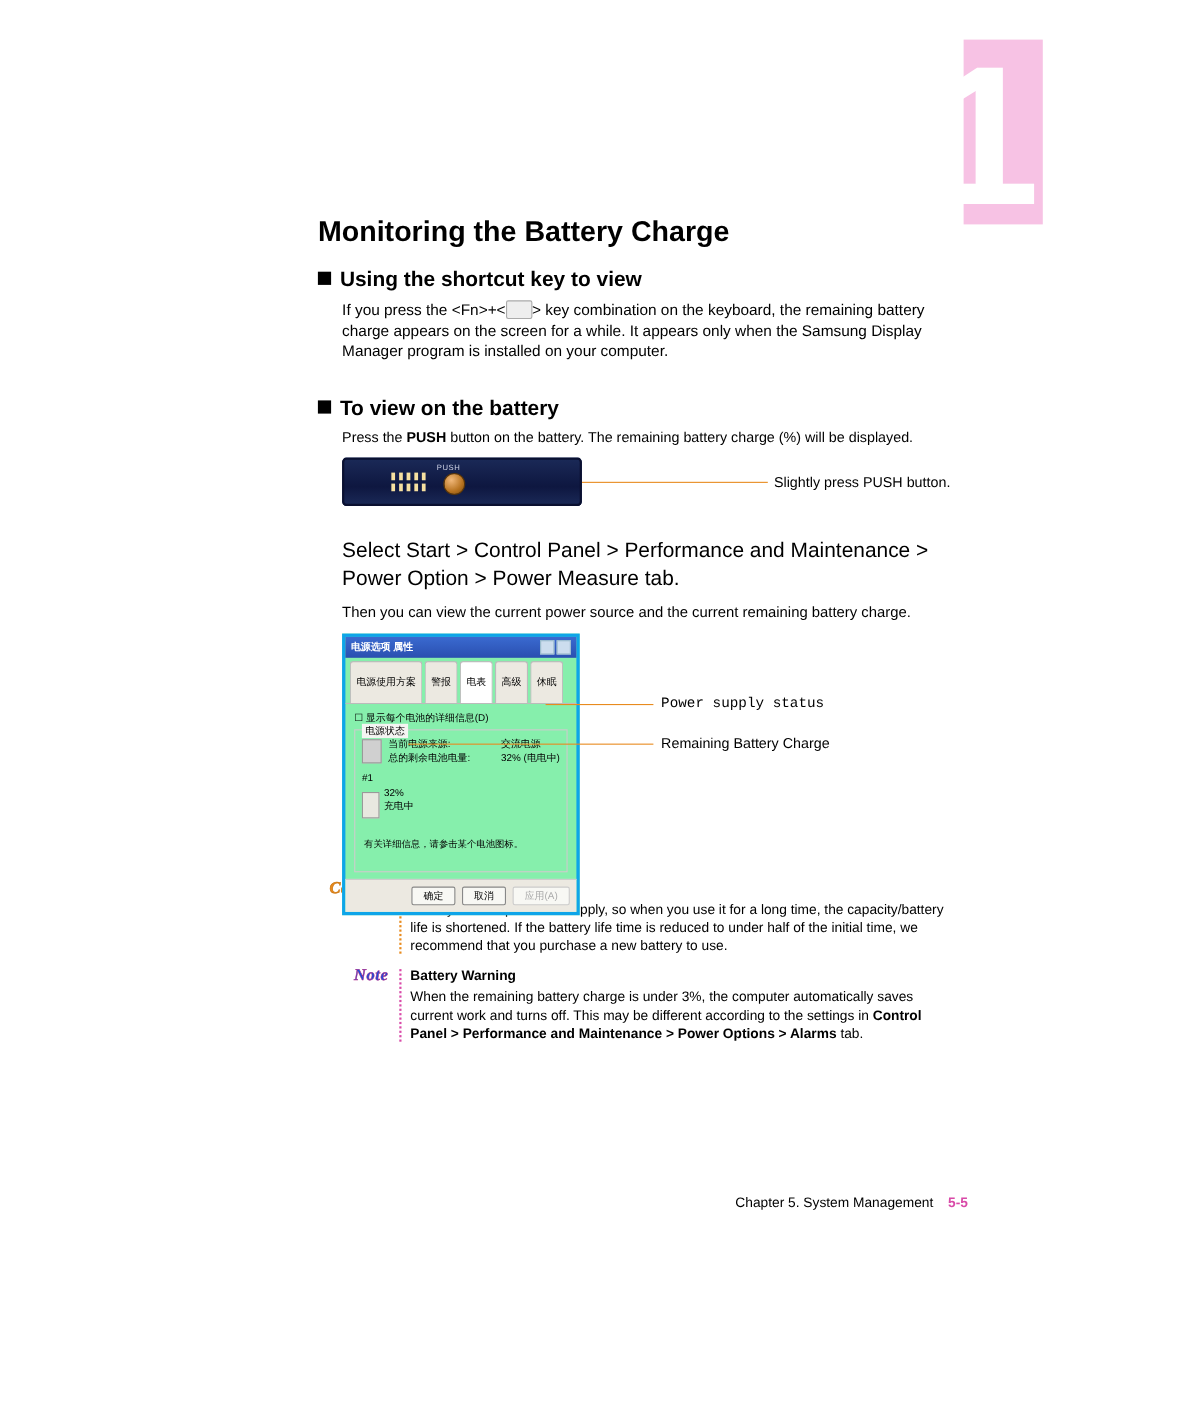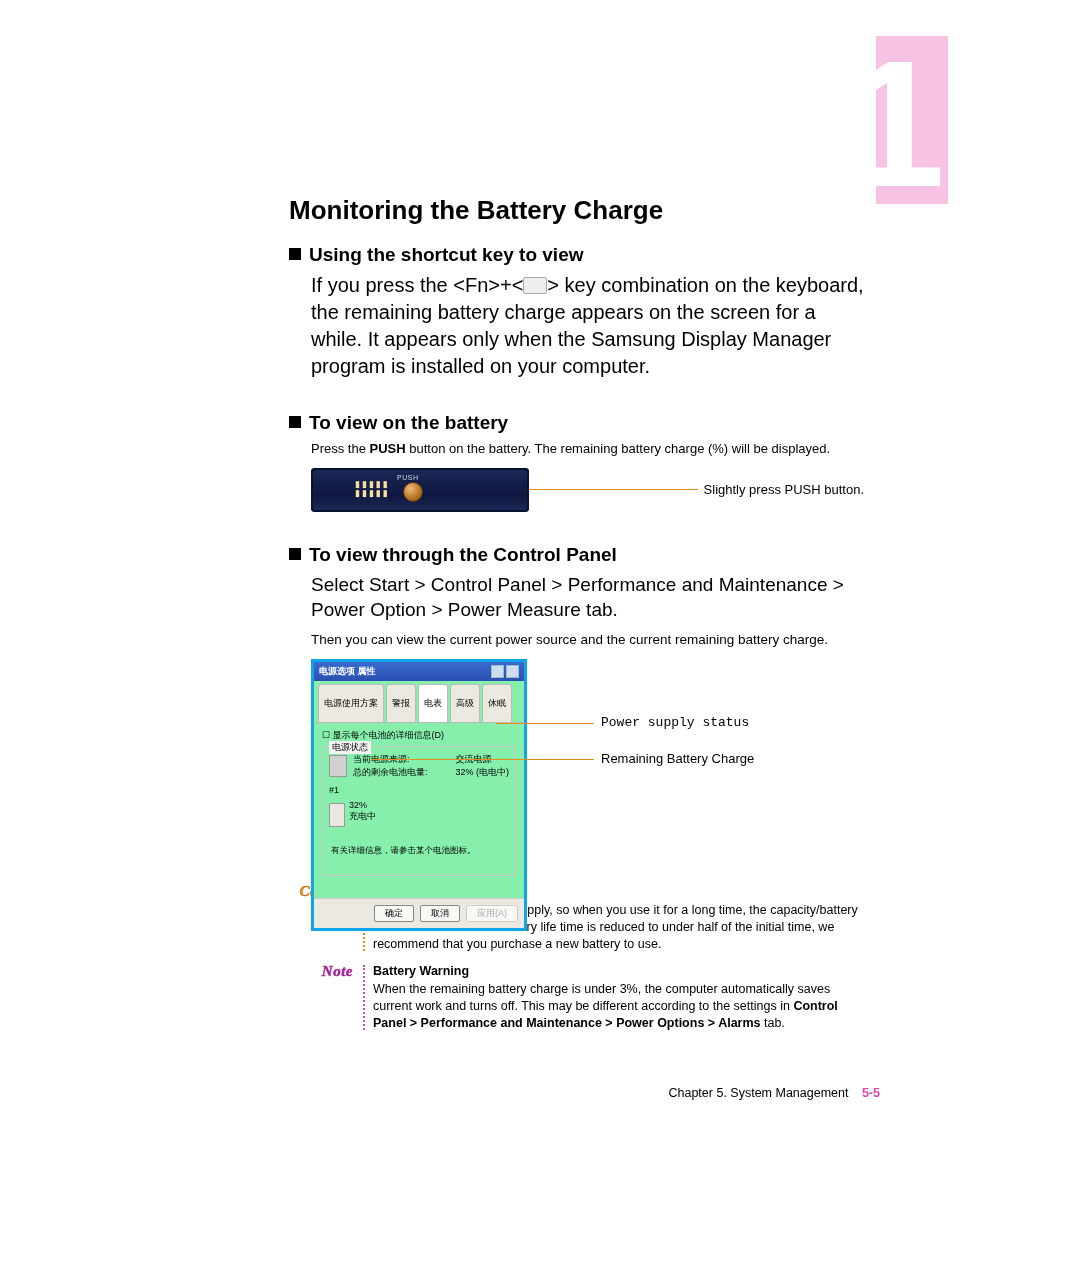--- a/index.html
+++ b/index.html
@@ -61,21 +61,21 @@
     display: inline-block;
     width: 12px;
     height: 12px;
     background: #000;
     margin-right: 8px;
     vertical-align: middle;
     position: relative;
     top: -2px;
   }
   .body-text {
-    font-size: 20px;
+    font-size: 14px;
     margin: 0 0 8px 22px;
     line-height: 1.35;
   }
   .small-text {
     font-size: 13px;
     margin: 0 0 8px 22px;
     line-height: 1.35;
   }
   .key-icon {
     display: inline-block;
@@ -175,21 +175,21 @@
     background: #ece9e1;
     border-radius: 3px 3px 0 0;
     text-align: right;
   }
   .cp-tab.active { background:#fff; }
   .cp-body { padding: 6px 8px 6px 8px; }
   .cp-check { margin-bottom:4px; }
   .cp-group {
     border:1px solid #ccc;
     padding: 6px 6px 10px 6px;
-    margin-bottom: 16px;
+    margin-bottom: 0;
     position: relative;
   }
   .plug-row {
     display:flex;
     align-items:center;
     gap:6px;
   }
   .plug-icon {
     width:16px; height:20px; background:#d0d0d0; border:1px solid #999;
   }
@@ -243,21 +243,21 @@
     font-size:15px;
     font-style:italic;
     font-family: Georgia, 'Times New Roman', serif;
     letter-spacing: 0.5px;
   }
   .co-caution {
     color: #e88b1e;
     -webkit-text-stroke: 0.5px #c46a00;
   }
   .co-note {
-    color: #a21caf;
+    color: #1d4ed8;
     -webkit-text-stroke: 0.5px #b22a88;
   }
   .co-sep {
     width: 0;
     border-left: 2px dotted;
     margin: 2px 8px 2px 0;
     flex-shrink:0;
   }
   .co-sep.caution { border-color: #e88b1e; }
   .co-sep.note { border-color: #d94aa8; }
@@ -312,23 +312,20 @@
   <div class="battery-row">
     <div class="battery-img">
       <div class="battery-dots">▮▮▮▮▮<br>▮▮▮▮▮</div>
       <div class="push-label">PUSH</div>
       <div class="push-btn"></div>
     </div>
     <div class="leader-orange"></div>
     <div class="leader-label">Slightly press PUSH button.</div>
   </div>
 
-  <div class="section-head" style="margin-top:32px;">
-    <span class="blackbox"></span><span>To view through the Control Panel</span>
-  </div>
   <p class="body-text" style="font-size:19px;">Select Start &gt; Control Panel &gt; Performance and Maintenance &gt; Power Option &gt; Power Measure tab.</p>
   <p class="body-text" style="font-size:13.5px;">Then you can view the current power source and the current remaining battery charge.</p>
 
   <div class="cp-row">
     <div class="cp-window">
       <div class="cp-title">
         <span>电源选项 属性</span>
         <span class="icons">
           <span class="winicon"></span>
           <span class="winicon"></span>

